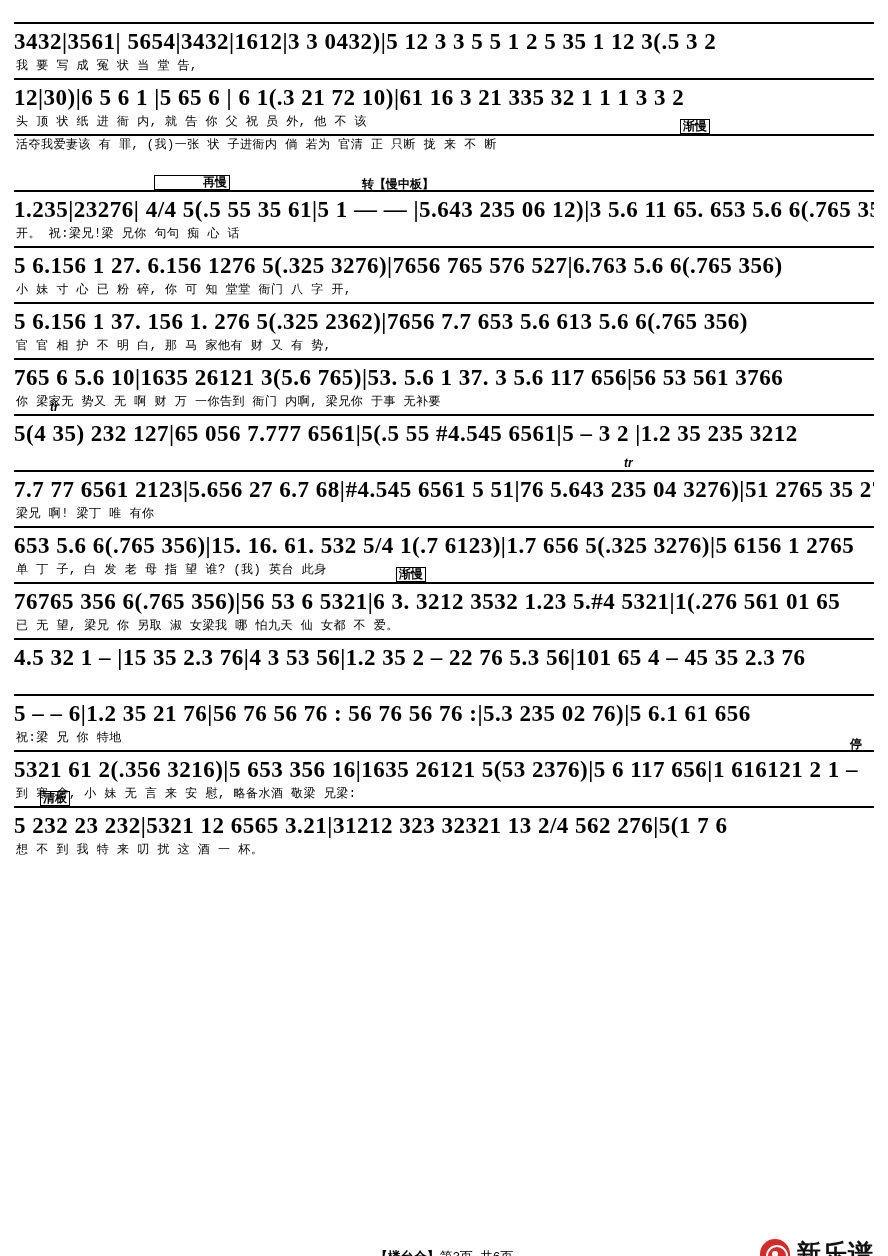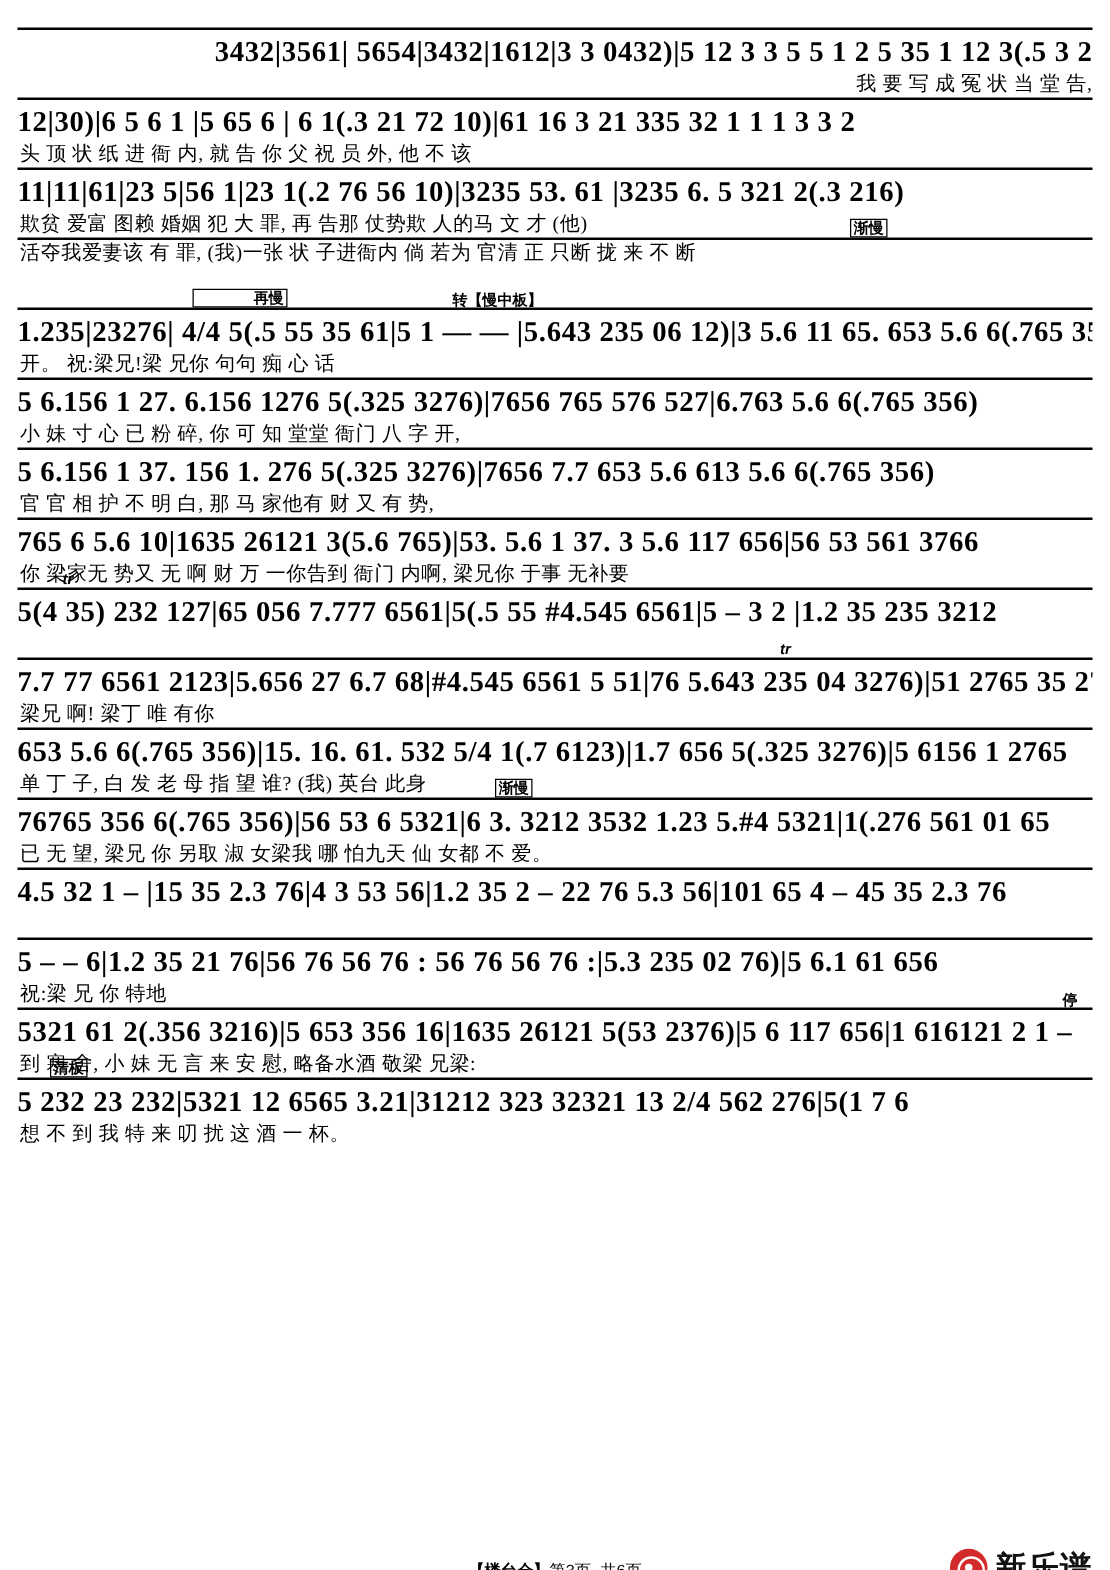--- a/index.html
+++ b/index.html
@@ -32,22 +32,22 @@
     font-family: "Liberation Serif", serif;
     font-size: 23px;
     font-weight: bold;
     letter-spacing: 0.5px;
     white-space: nowrap;
     line-height: 1.25;
     padding-top: 4px;
     overflow: hidden;
   }
   .lyrics {
-    font-family: Liberation Serif, serif;
-    font-size: 16px;
+    font-family: Liberation Mono, monospace;
+    font-size: 12px;
     white-space: nowrap;
     letter-spacing: 0.5px;
     height: 18px;
     overflow: hidden;
     padding-left: 2px;
   }
   .marker {
     position: absolute;
     font-family: Liberation Sans, sans-serif;
     font-size: 12px;
@@ -113,37 +113,32 @@
     font-weight: bold;
     color: #111;
     letter-spacing: 1px;
   }
 </style>
 </head>
 <body>
 
 <div class="sheet">
 
-  <div class="system" style="margin-top:22px;text-align:right;">
+  <div class="system" style="margin-top:22px;">
     <div class="marker" style="left:0px;"></div>
     <div class="notes">3432|3561| 5654|3432|1612|3  3 0432)|5 12 3 3 5 5 1 2 5 35 1 12 3(.5 3 2</div>
     <div class="lyrics">                                                                      我        要       写   成   冤  状  当       堂       告,</div>
   </div>
 
   <div class="system">
     <div class="marker" style="left:0px;"></div>
     <div class="notes">12|30)|6 5 6 1 |5 65 6 | 6 1(.3 21 72 10)|61 16 3  21 335 32 1  1 1 3 3 2</div>
     <div class="lyrics">头 顶 状 纸 进   衙   内,                                    就   告  你 父 祝 员   外,    他   不  该</div>
   </div>
 
-  <div class="system">
-    <div class="marker" style="left:0px;"></div>
-    <div class="notes">11|11|61|23 5|56 1|23 1(.2 76 56 10)|3235 53. 61 |3235 6. 5 321 2(.3  216)</div>
-    <div class="lyrics">欺贫 爱富 图赖 婚姻 犯    大     罪,                     再  告那    仗势欺 人的马    文    才        (他)</div>
-  </div>
 
   <div class="system">
     <div class="marker boxed" style="left:666px;">渐慢</div>
     <div class="lyrics">活夺我爱妻该    有    罪,          (我)一张    状 子进衙内 倘 若为 官清      正 只断  拢  来  不    断</div>
   </div>
 
   <div class="system">
     <div class="marker boxed" style="left:140px;padding-left:48px;">再慢</div>
     <div class="marker" style="left:348px;">转【慢中板】</div>
     <div class="notes">1.235|23276| 4/4 5(.5 55 35 61|5 1 — — |5.643 235 06 12)|3 5.6 11 65. 653 5.6 6(.765  356)</div>
@@ -151,21 +146,21 @@
   </div>
 
   <div class="system">
     <div class="marker" style="left:0px;"></div>
     <div class="notes">5 6.156 1 27. 6.156 1276 5(.325 3276)|7656 765 576 527|6.763 5.6 6(.765 356)</div>
     <div class="lyrics">小  妹   寸 心  已   粉    碎,              你 可 知  堂堂 衙门 八   字   开,</div>
   </div>
 
   <div class="system">
     <div class="marker" style="left:0px;"></div>
-    <div class="notes">5 6.156 1 37. 156 1. 276 5(.325 3276)|7656 7.7 653 5.6 613 5.6 6(.765 356)</div>
+    <div class="notes">5 6.156 1 37. 156 1. 276 5(.325 2362)|7656 7.7 653 5.6 613 5.6 6(.765 356)</div>
     <div class="lyrics">官 官   相  护 不  明    白,             那 马 家他有 财 又 有 势,</div>
   </div>
 
   <div class="system">
     <div class="marker" style="left:0px;"></div>
     <div class="notes">765 6 5.6 10|1635 26121 3(5.6 765)|53. 5.6 1 37. 3 5.6 117 656|56 53 561 3766</div>
     <div class="lyrics">你 梁家无  势又   无 啊 财          万   一你告到  衙门 内啊,   梁兄你 于事 无补要</div>
   </div>
 
   <div class="system">

